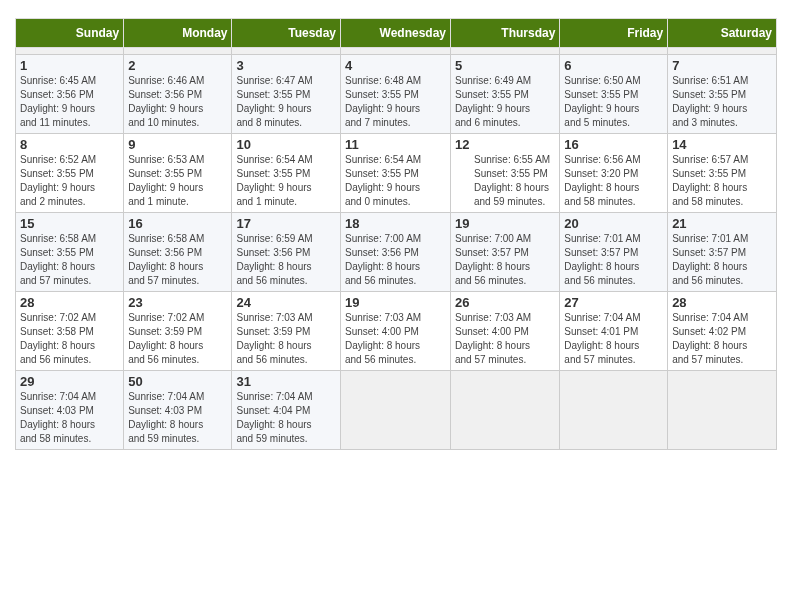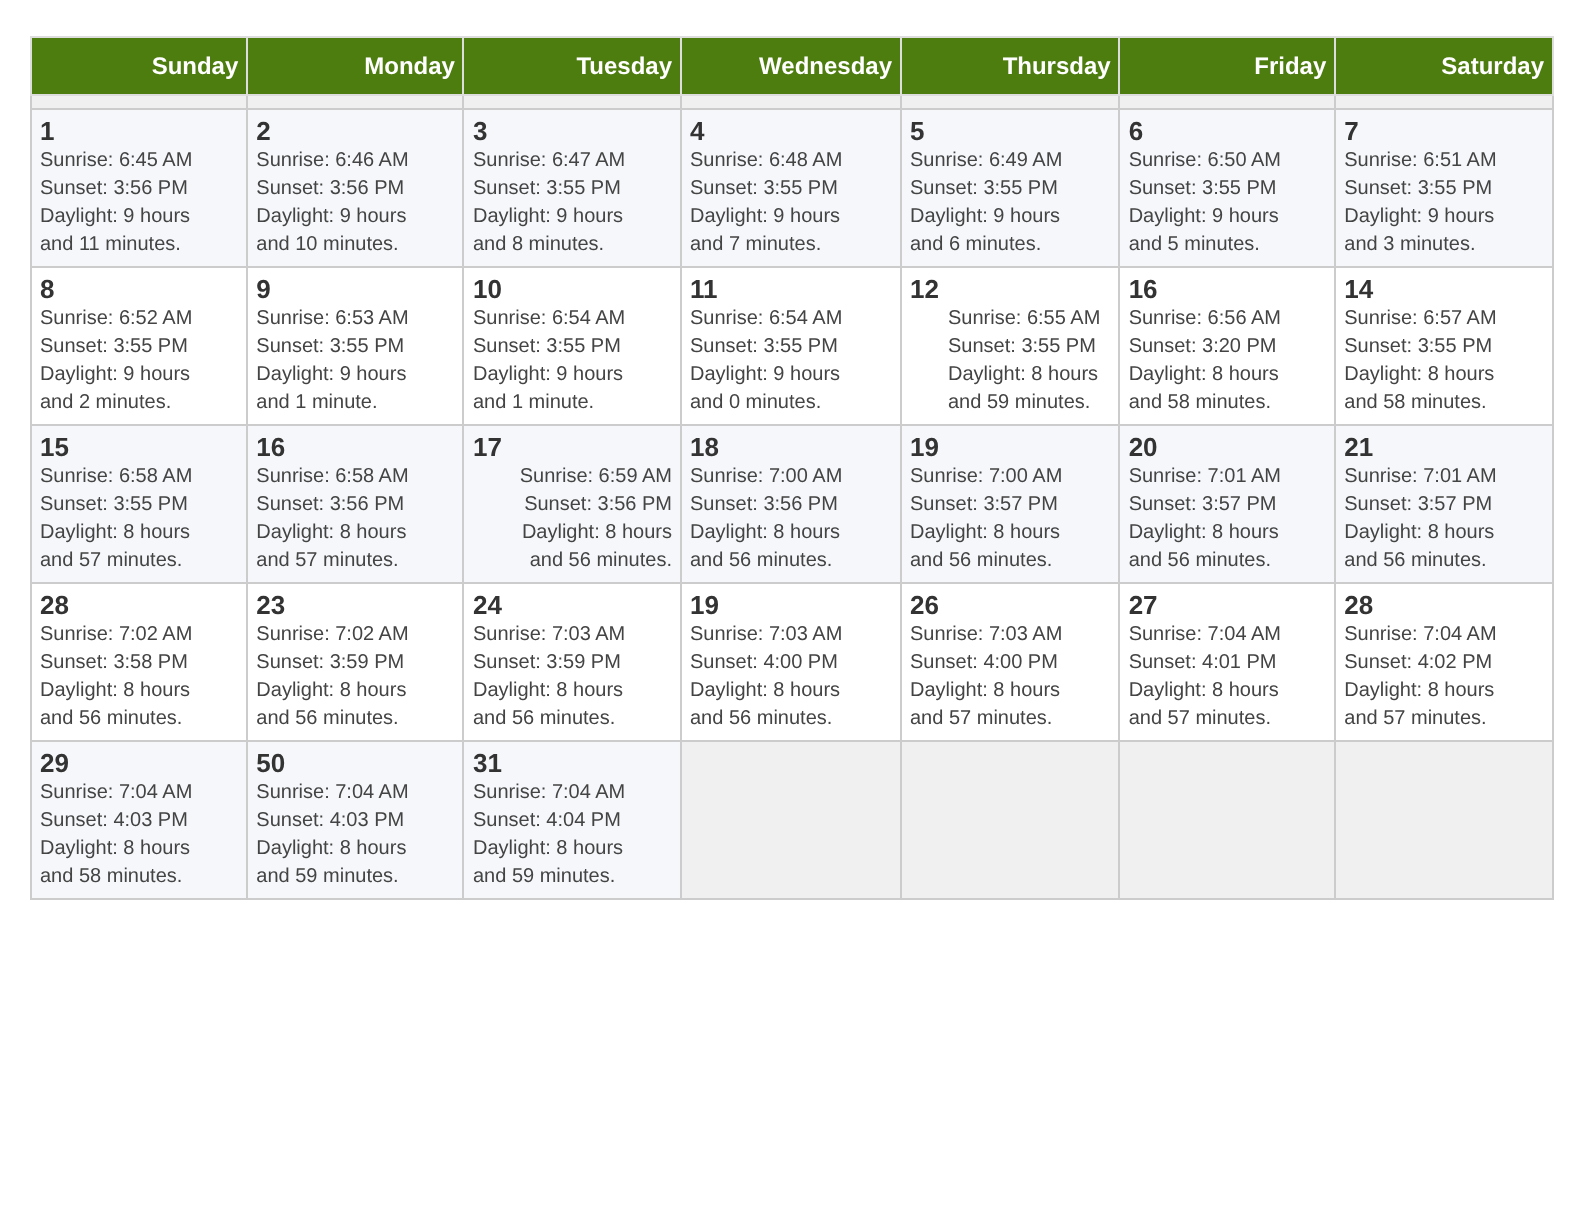--- a/index.html
+++ b/index.html
@@ -227,21 +227,21 @@
           </td>
           <td>
             <span class="day-num">16</span>
             <div class="day-info" style="white-space: pre-line;">Sunrise: 6:58 AM
 Sunset: 3:56 PM
 Daylight: 8 hours
 and 57 minutes.</div>
           </td>
           <td>
             <span class="day-num">17</span>
-            <div class="day-info" style="white-space: pre-line; text-align: right;">Sunrise: 6:59 AM
+            <div class="day-info" style="white-space: pre-line;">Sunrise: 6:59 AM
 Sunset: 3:56 PM
 Daylight: 8 hours
 and 56 minutes.</div>
           </td>
           <td>
             <span class="day-num">18</span>
             <div class="day-info" style="white-space: pre-line;">Sunrise: 7:00 AM
 Sunset: 3:56 PM
 Daylight: 8 hours
 and 56 minutes.</div>

